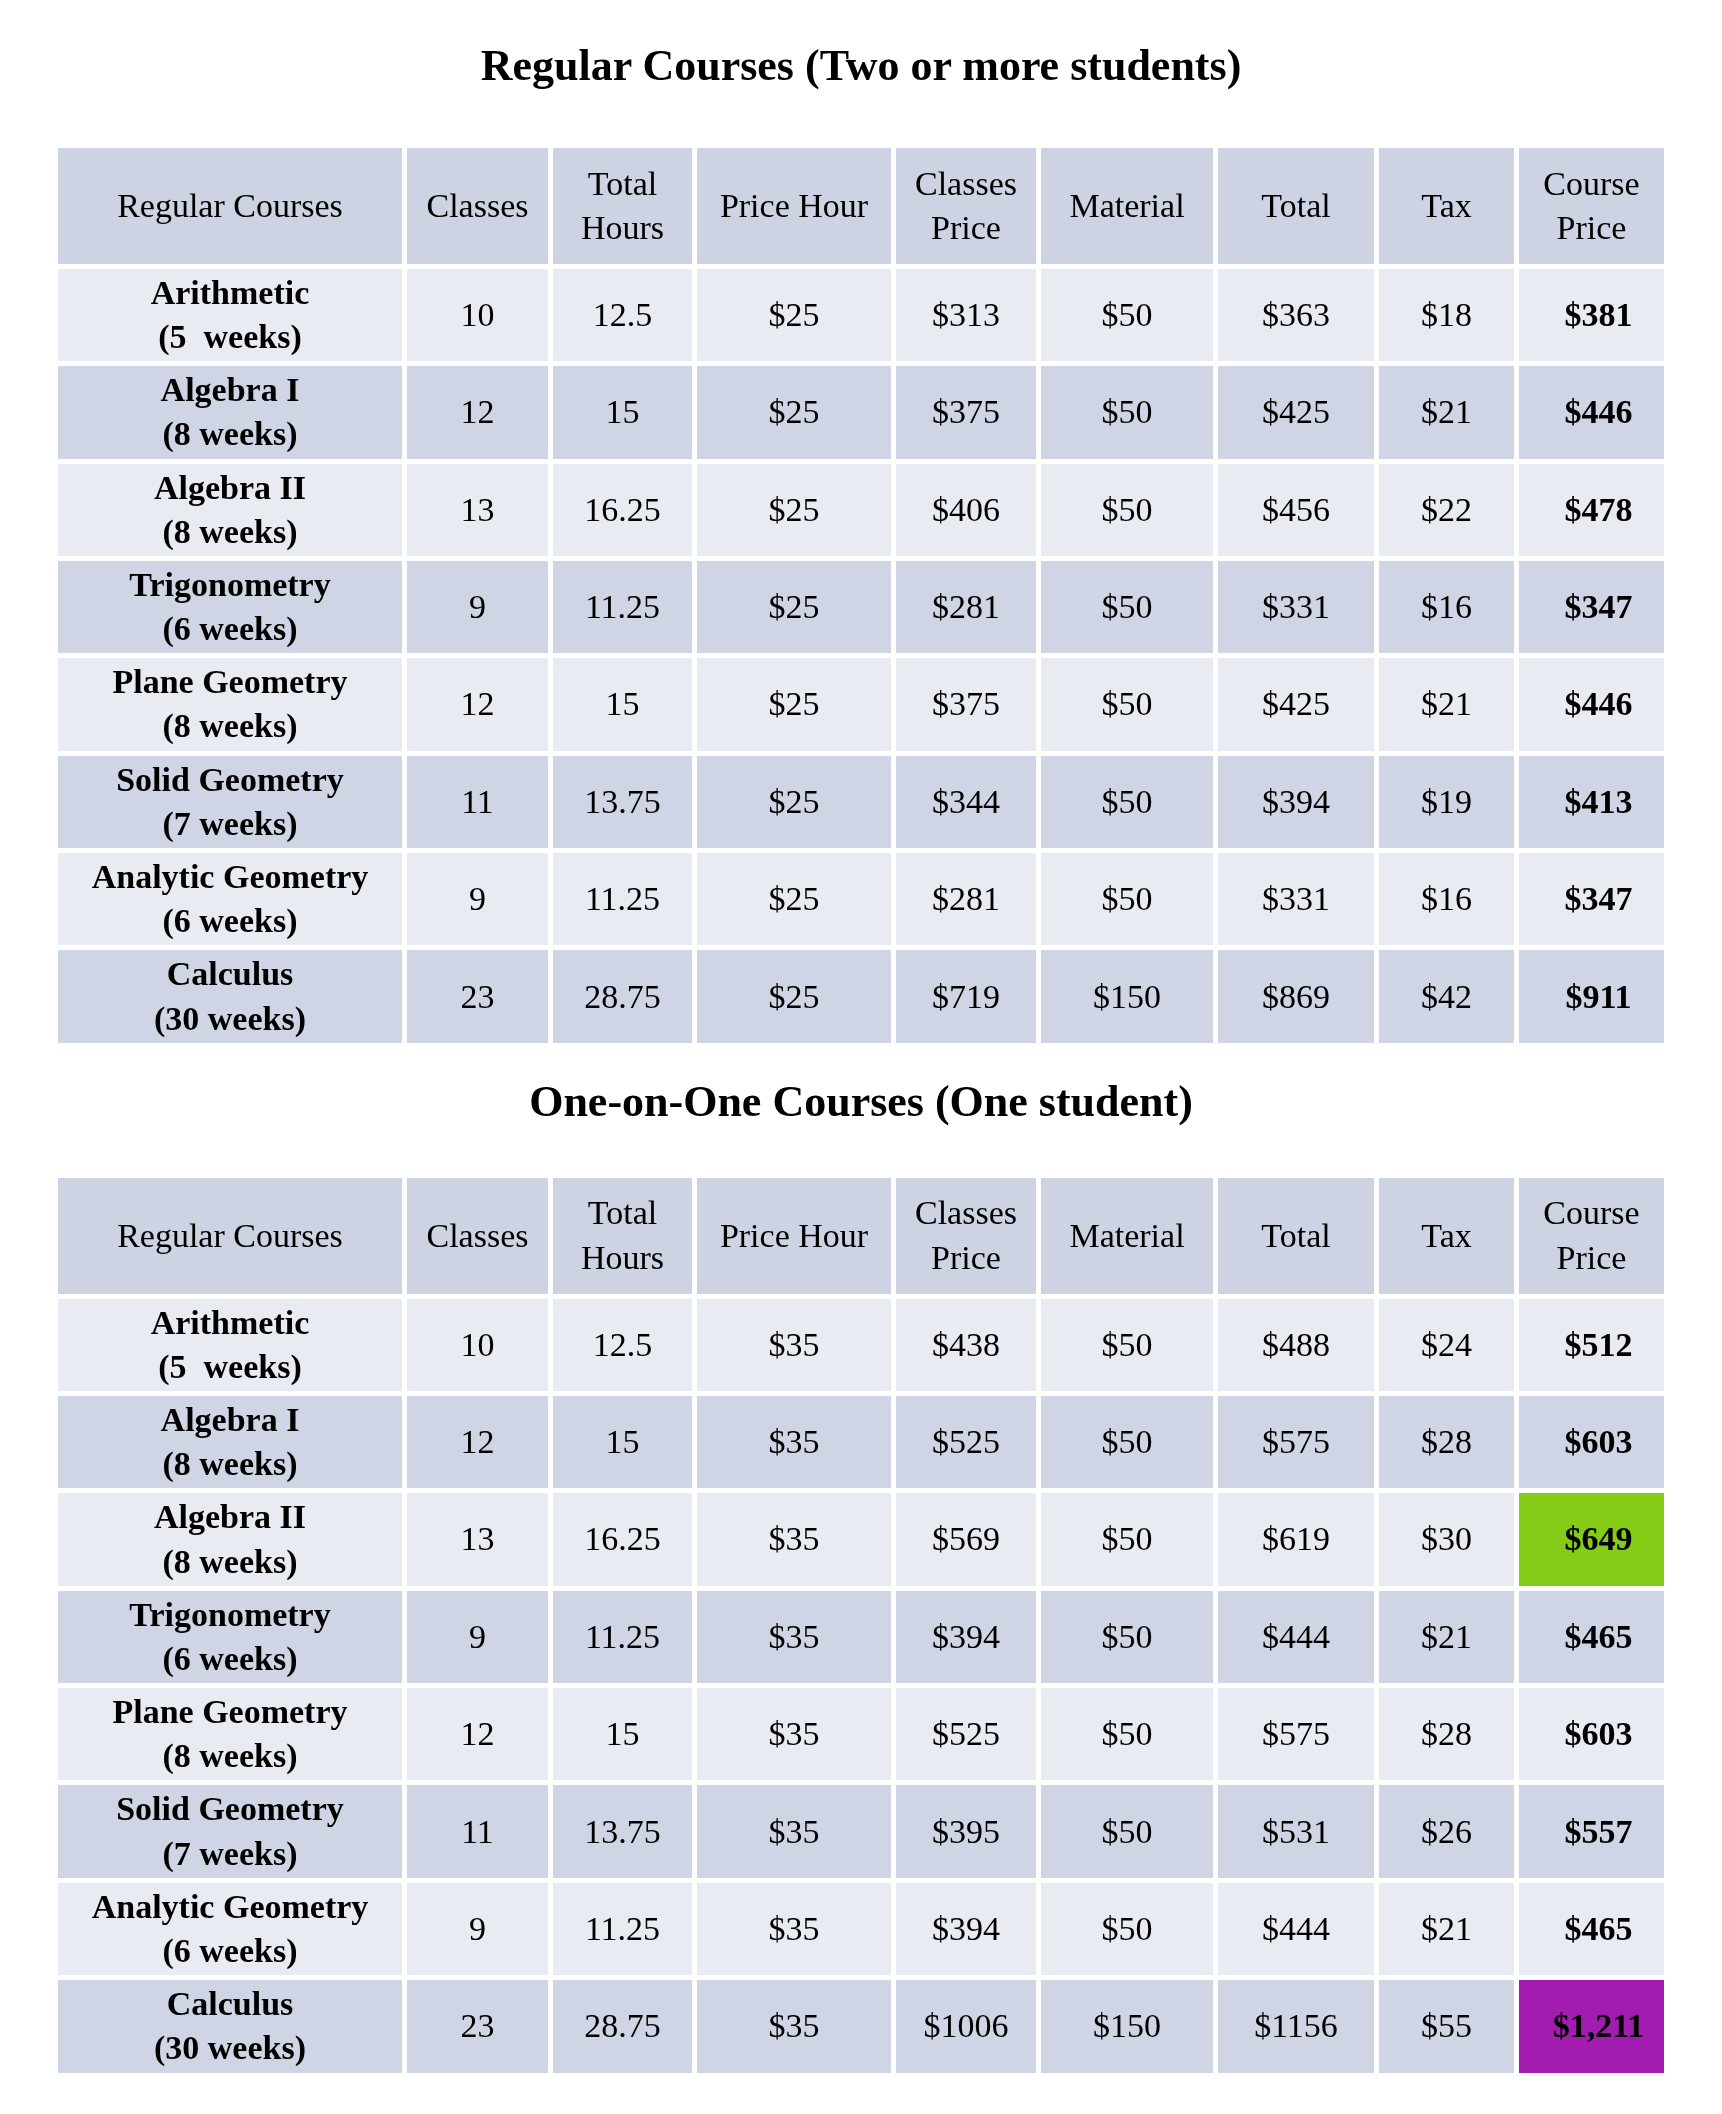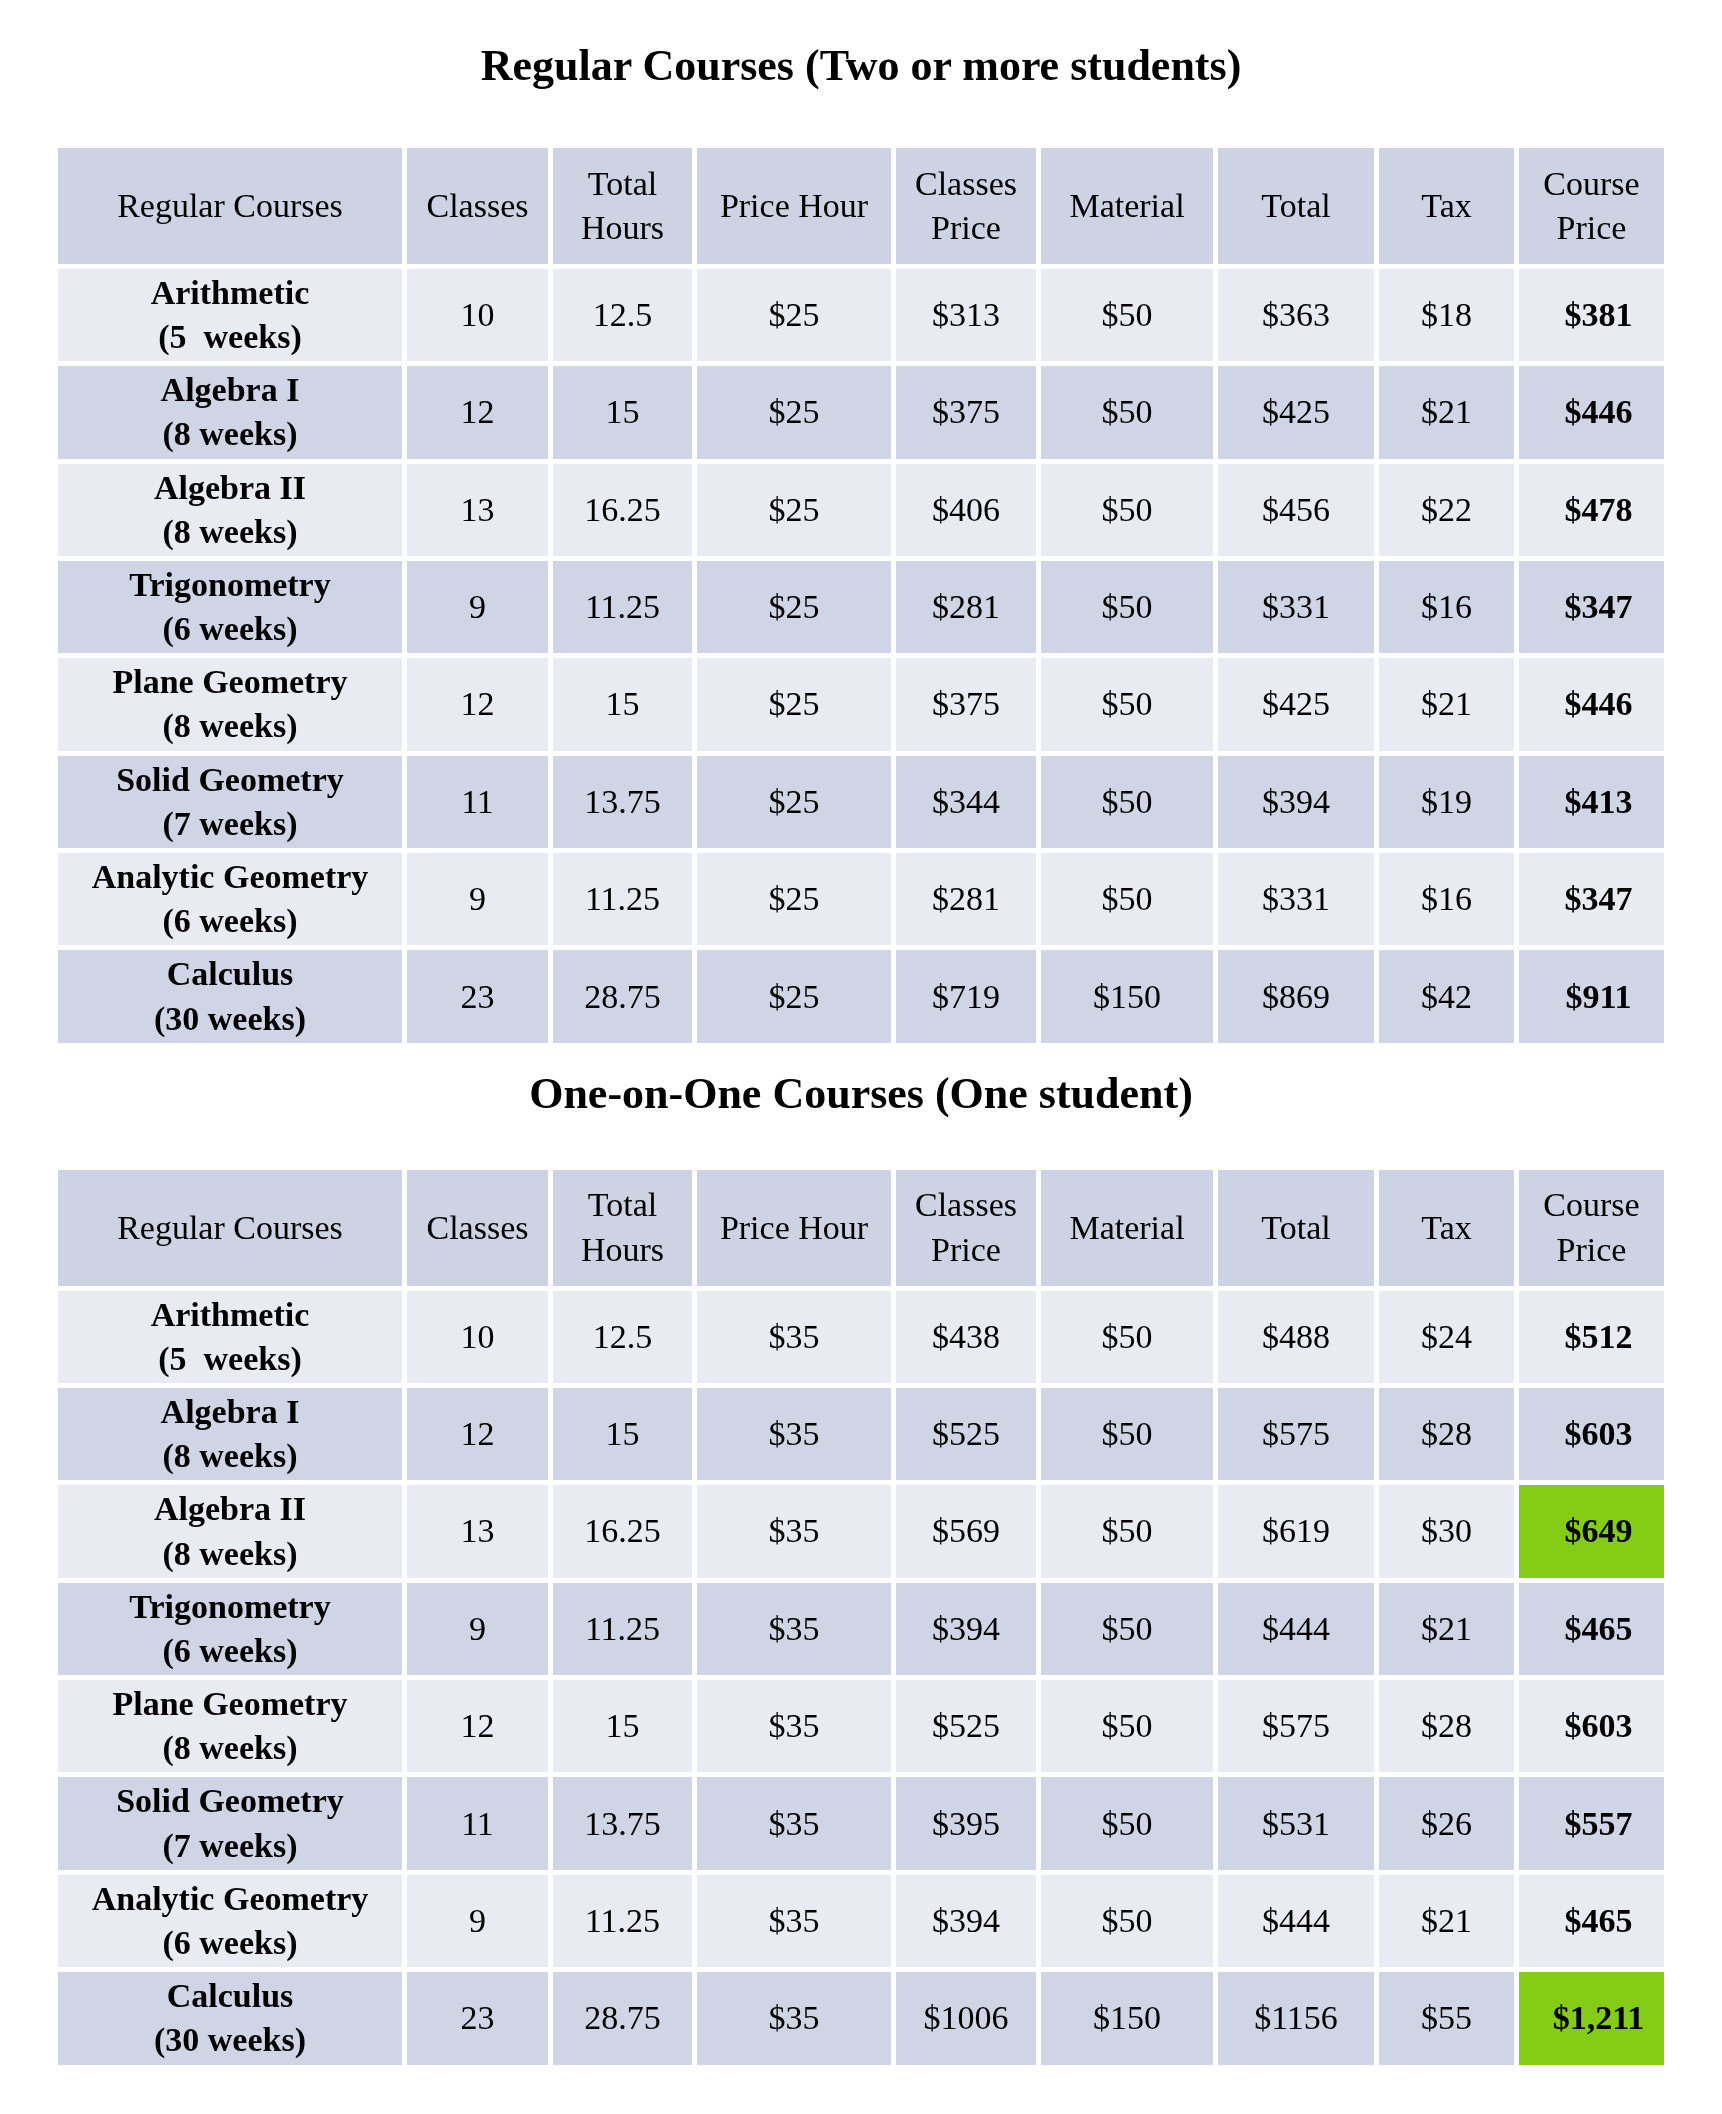--- a/index.html
+++ b/index.html
@@ -29,21 +29,21 @@
     width: 1615px;
     margin: 50px auto 0 auto;
     border-collapse: separate;
     border-spacing: 5px;
     font-size: 34px;
   }
   table.pricing-table.second {
     margin-top: 44px;
   }
   h1.section-title.second {
-    margin-top: 20px;
+    margin-top: 28px;
   }
   th, td {
     text-align: center;
     vertical-align: middle;
     padding: 2px 4px;
     overflow: hidden;
   }
   thead th {
     height: 112px;
     font-weight: normal;
@@ -343,18 +343,18 @@
             <div class="course-name">Calculus</div>
             <div class="course-duration">(30 weeks)</div>
           </td>
           <td style="background: rgb(208, 213, 229);">23</td>
           <td style="background: rgb(208, 213, 229);">28.75</td>
           <td style="background: rgb(208, 213, 229);">$35</td>
           <td style="background: rgb(208, 213, 229);">$1006</td>
           <td style="background: rgb(208, 213, 229);">$150</td>
           <td style="background: rgb(208, 213, 229);">$1156</td>
           <td style="background: rgb(208, 213, 229);">$55</td>
-          <td class="course-price-cell" style="background: #84cc16;">$1,211</td>
+          <td class="course-price-cell" style="background: #a21caf;">$1,211</td>
         </tr>
       </tbody>
     </table>
 
 </div>
 
 </body></html>

